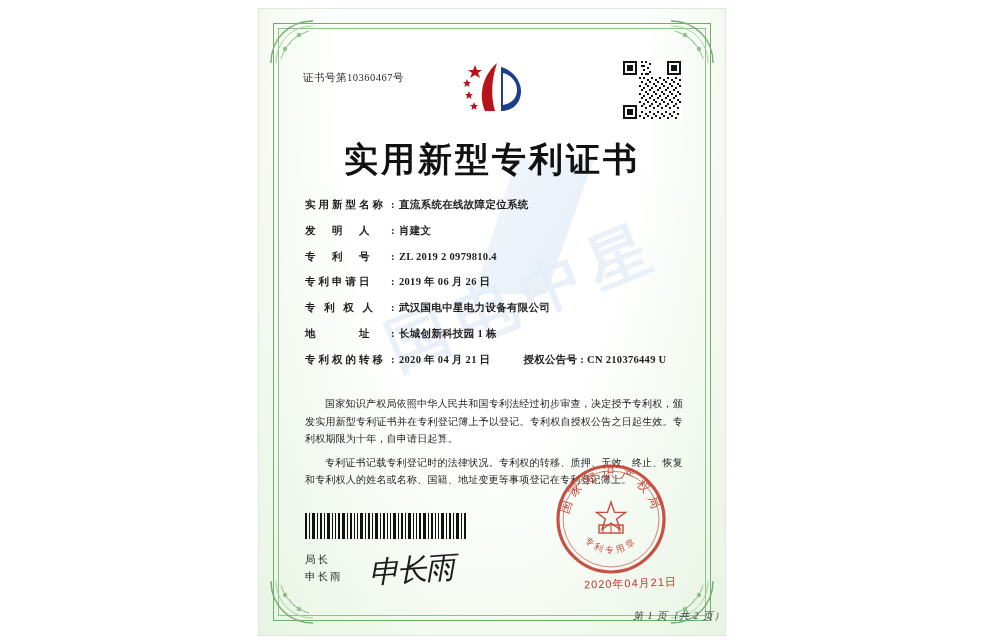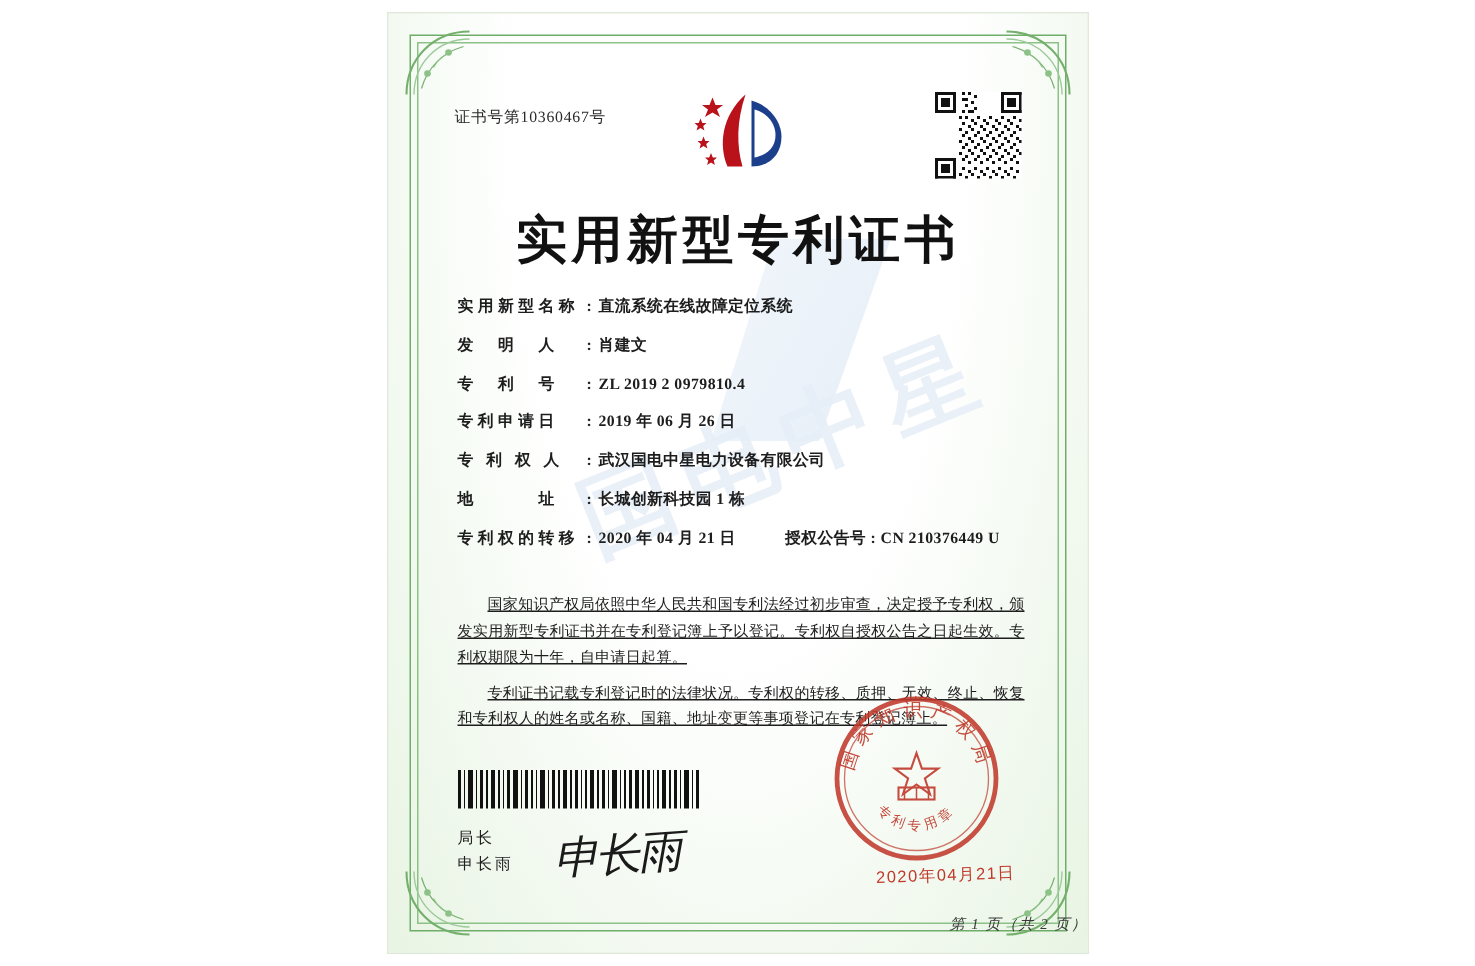--- a/index.html
+++ b/index.html
@@ -91,21 +91,21 @@
   .fcolon{width:8px;flex:0 0 8px;}
   .fvalue{flex:1;letter-spacing:.3px;}
   .fvalue .l2{display:block;margin-left:0;}
   .inline-extra{margin-left:30px;}
   
   .paras{
     position:absolute;left:46px;right:42px;top:386px;
     font-size:10px;color:#1d1d1d;line-height:1.75;text-align:justify;
     letter-spacing:.2px;
   }
-  .paras p{margin:0 0 6px 0;text-indent:2em;text-decoration:underline;}
+  .paras p{margin:0 0 6px 0;text-indent:2em;}
   
   .barcode{
     position:absolute;left:46px;bottom:96px;width:162px;height:26px;
   }
   
   .seal{
     position:absolute;right:54px;bottom:56px;width:120px;height:120px;
   }
   .seal-date{
     position:absolute;right:48px;bottom:44px;

